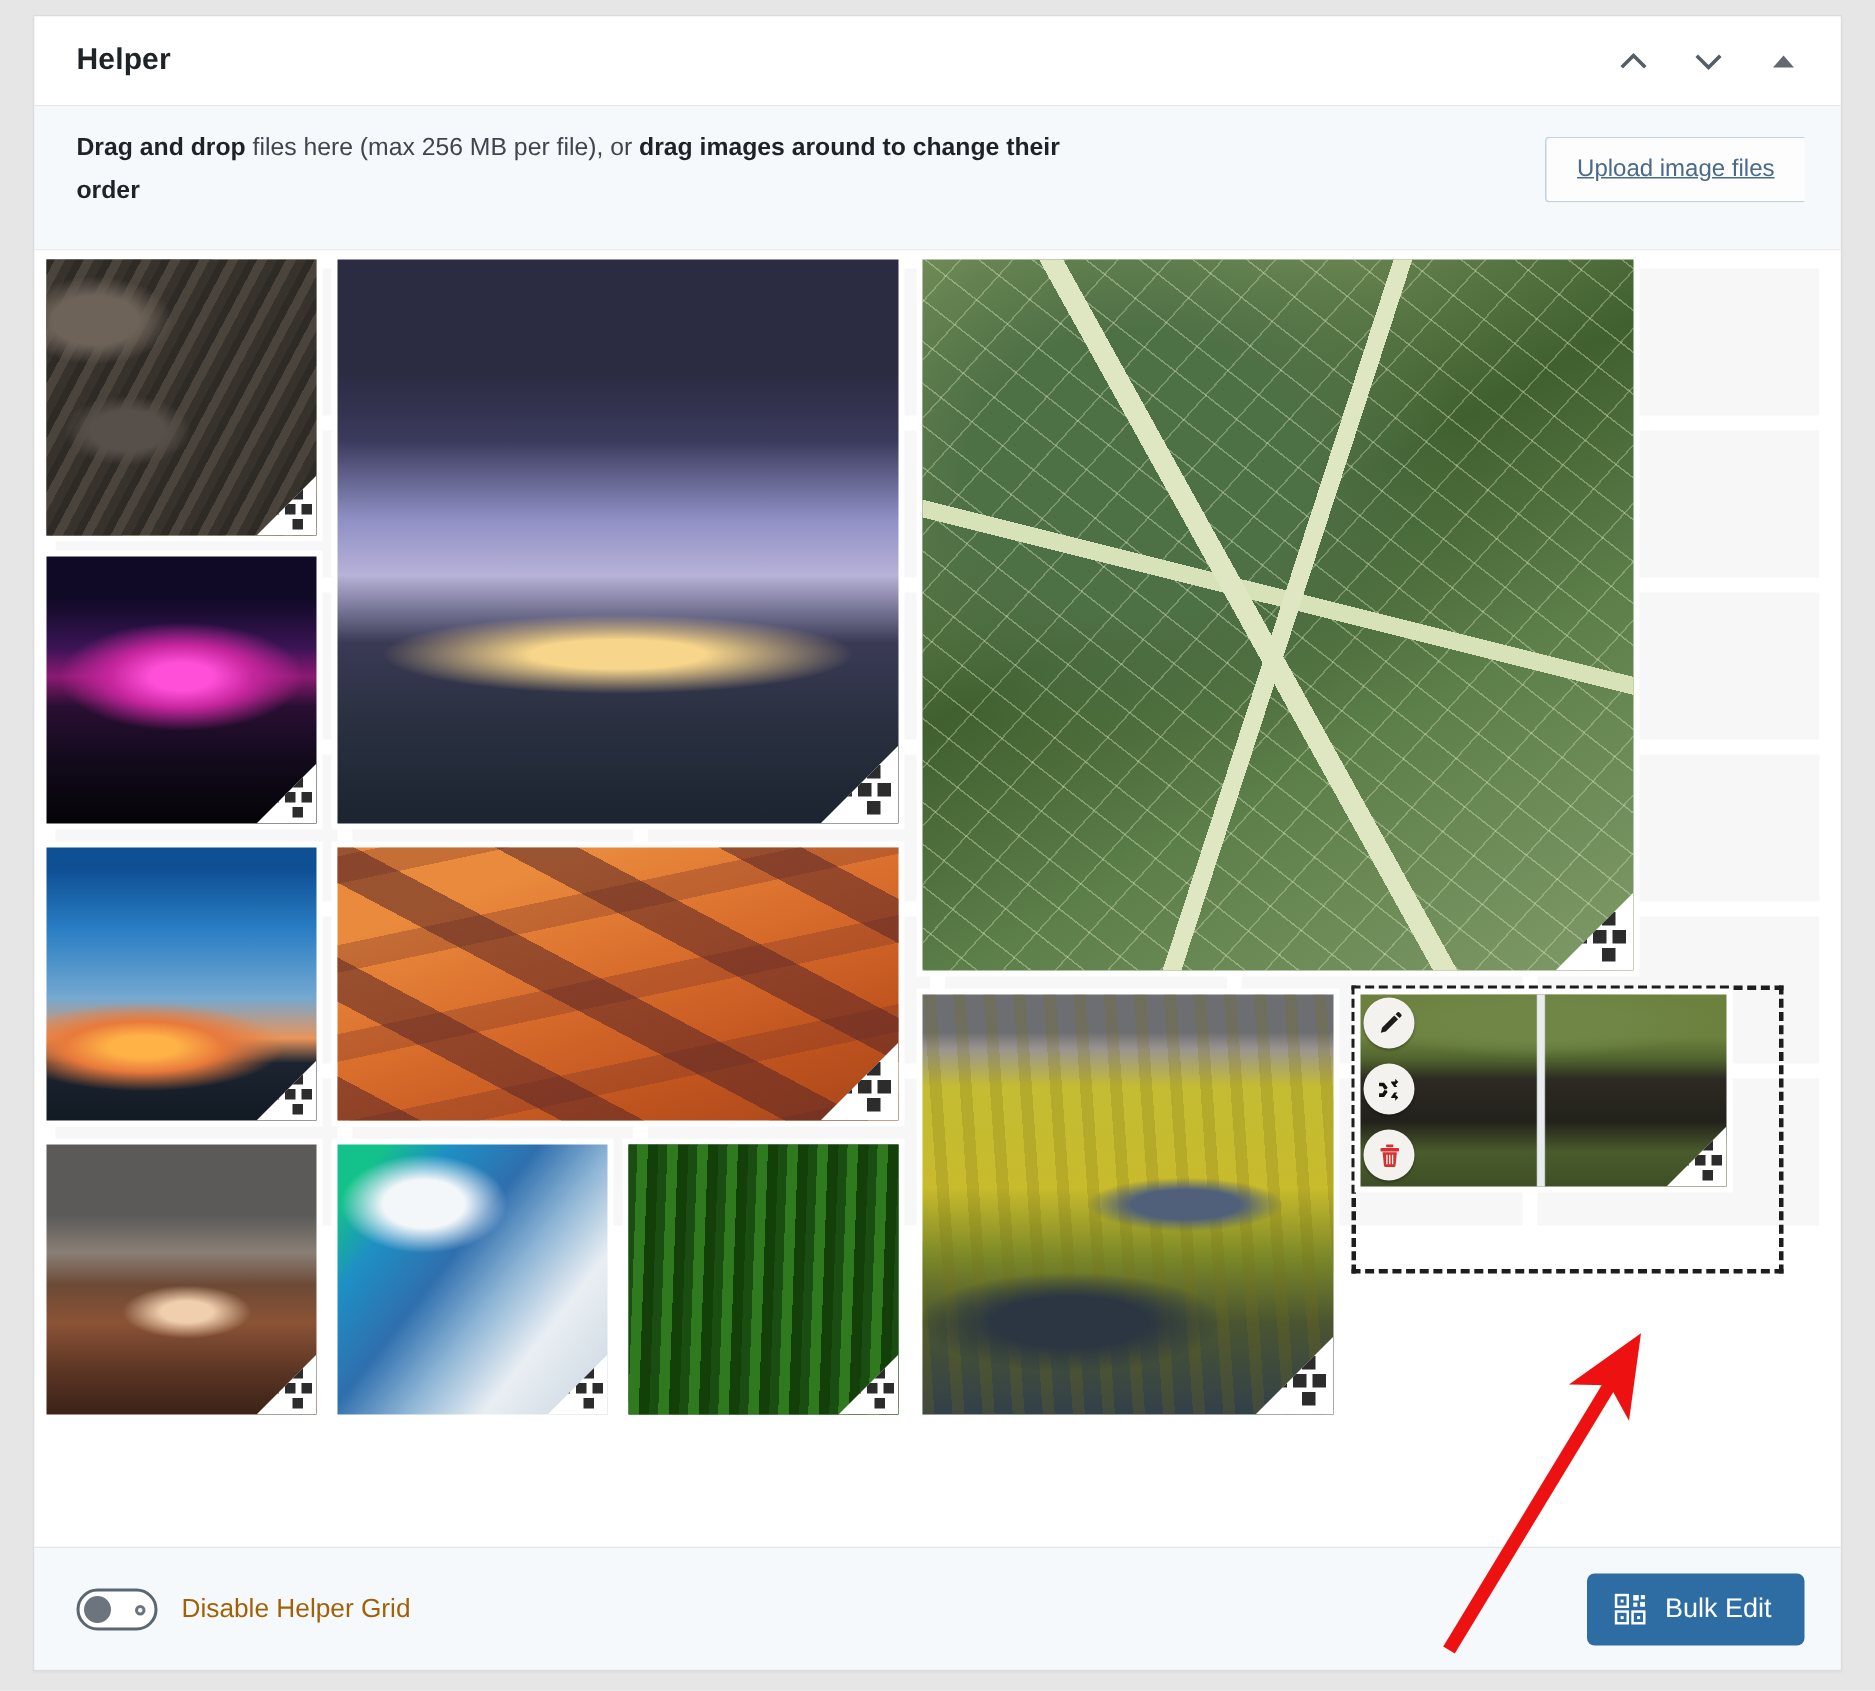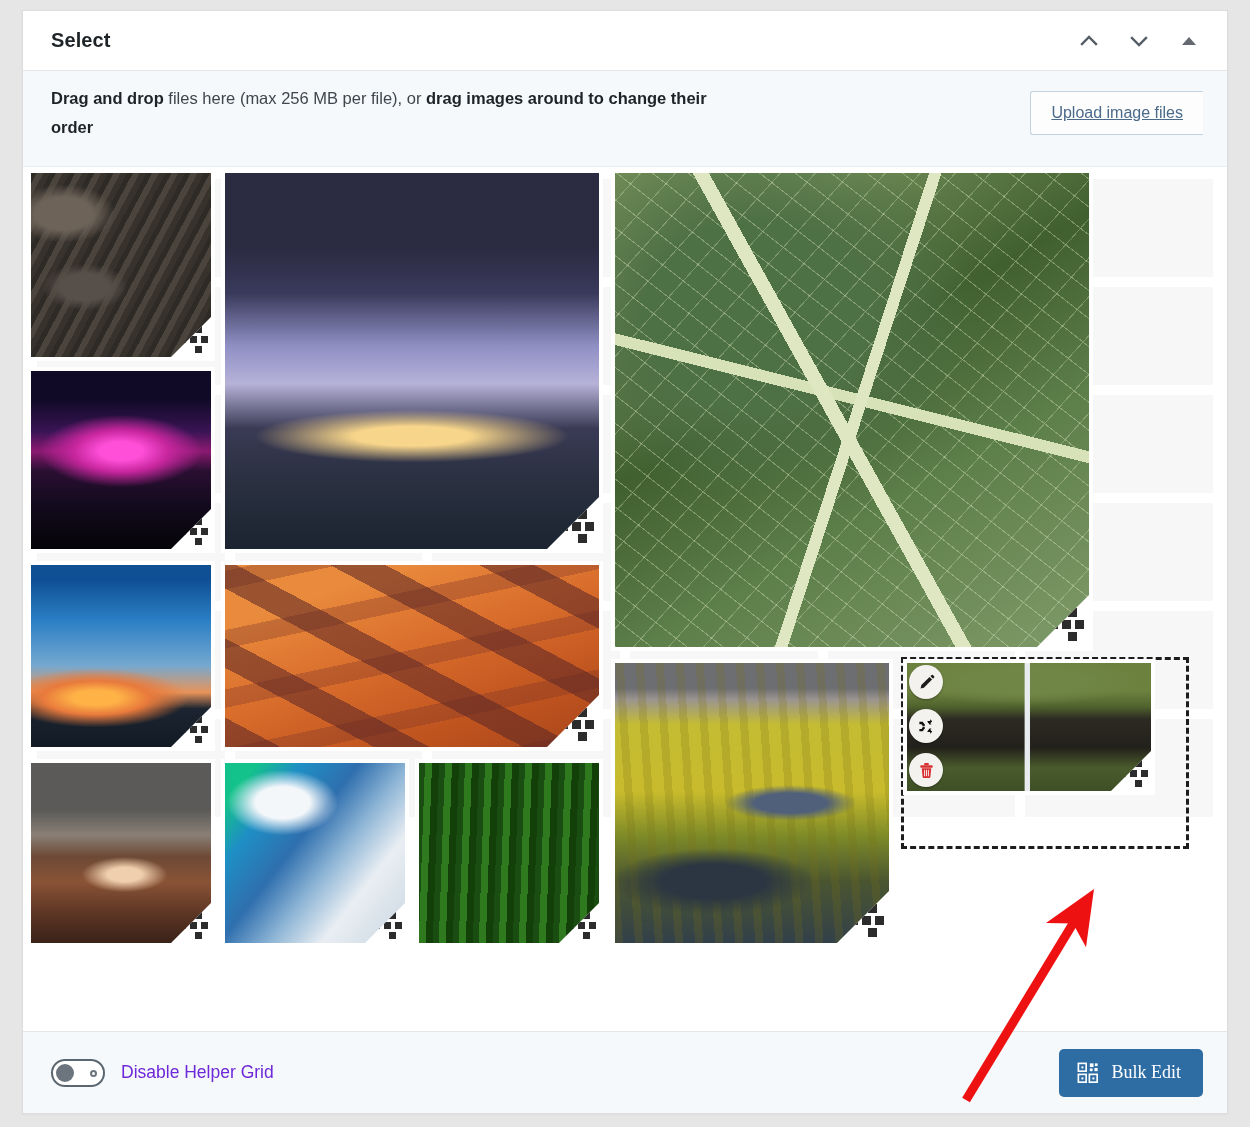--- a/index.html
+++ b/index.html
@@ -243,43 +243,43 @@
   .switch .knob {
     position: absolute; left: 3px; top: 3px;
     width: 18px; height: 18px; border-radius: 50%;
     background: #6c757d;
   }
   .switch .ring {
     position: absolute; right: 6px; top: 9px;
     width: 7px; height: 7px; border-radius: 50%;
     border: 2px solid #6c757d;
   }
-  .toggle-label { font-size: 17.5px; color: #6d28d9; }
+  .toggle-label { font-size: 17.5px; color: #a16207; }
 
   .bulk-btn {
     margin-left: auto;
     height: 48px; padding: 0 22px 0 18px;
     background: #2e6da4; color: #fff;
     border: none; border-radius: 5px;
     display: flex; align-items: center; gap: 12px;
     font-size: 18px; cursor: pointer;
-    font-family: Liberation Serif, serif;
+    font-family: Liberation Sans, sans-serif;
   }
   .qr { width: 22px; height: 22px; display: block; }
 
   
   .annot { position: absolute; left: 0; top: 0; width: 1250px; height: 1127px; pointer-events: none; z-index: 30; }
 </style>
 </head>
 <body>
 
 <div class="panel">
 
   <div class="panel-header">
-    <div class="panel-title">Select</div>
+    <div class="panel-title">Helper</div>
     <div class="header-actions">
       <button class="hdr-btn">
         <svg class="chev" viewBox="0 0 20 20">
             <path d="M3 13 L10 6 L17 13"></path>
           </svg>
       </button>
       <button class="hdr-btn">
         <svg class="chev" viewBox="0 0 20 20">
             <path d="M3 7 L10 14 L17 7"></path>
           </svg>

